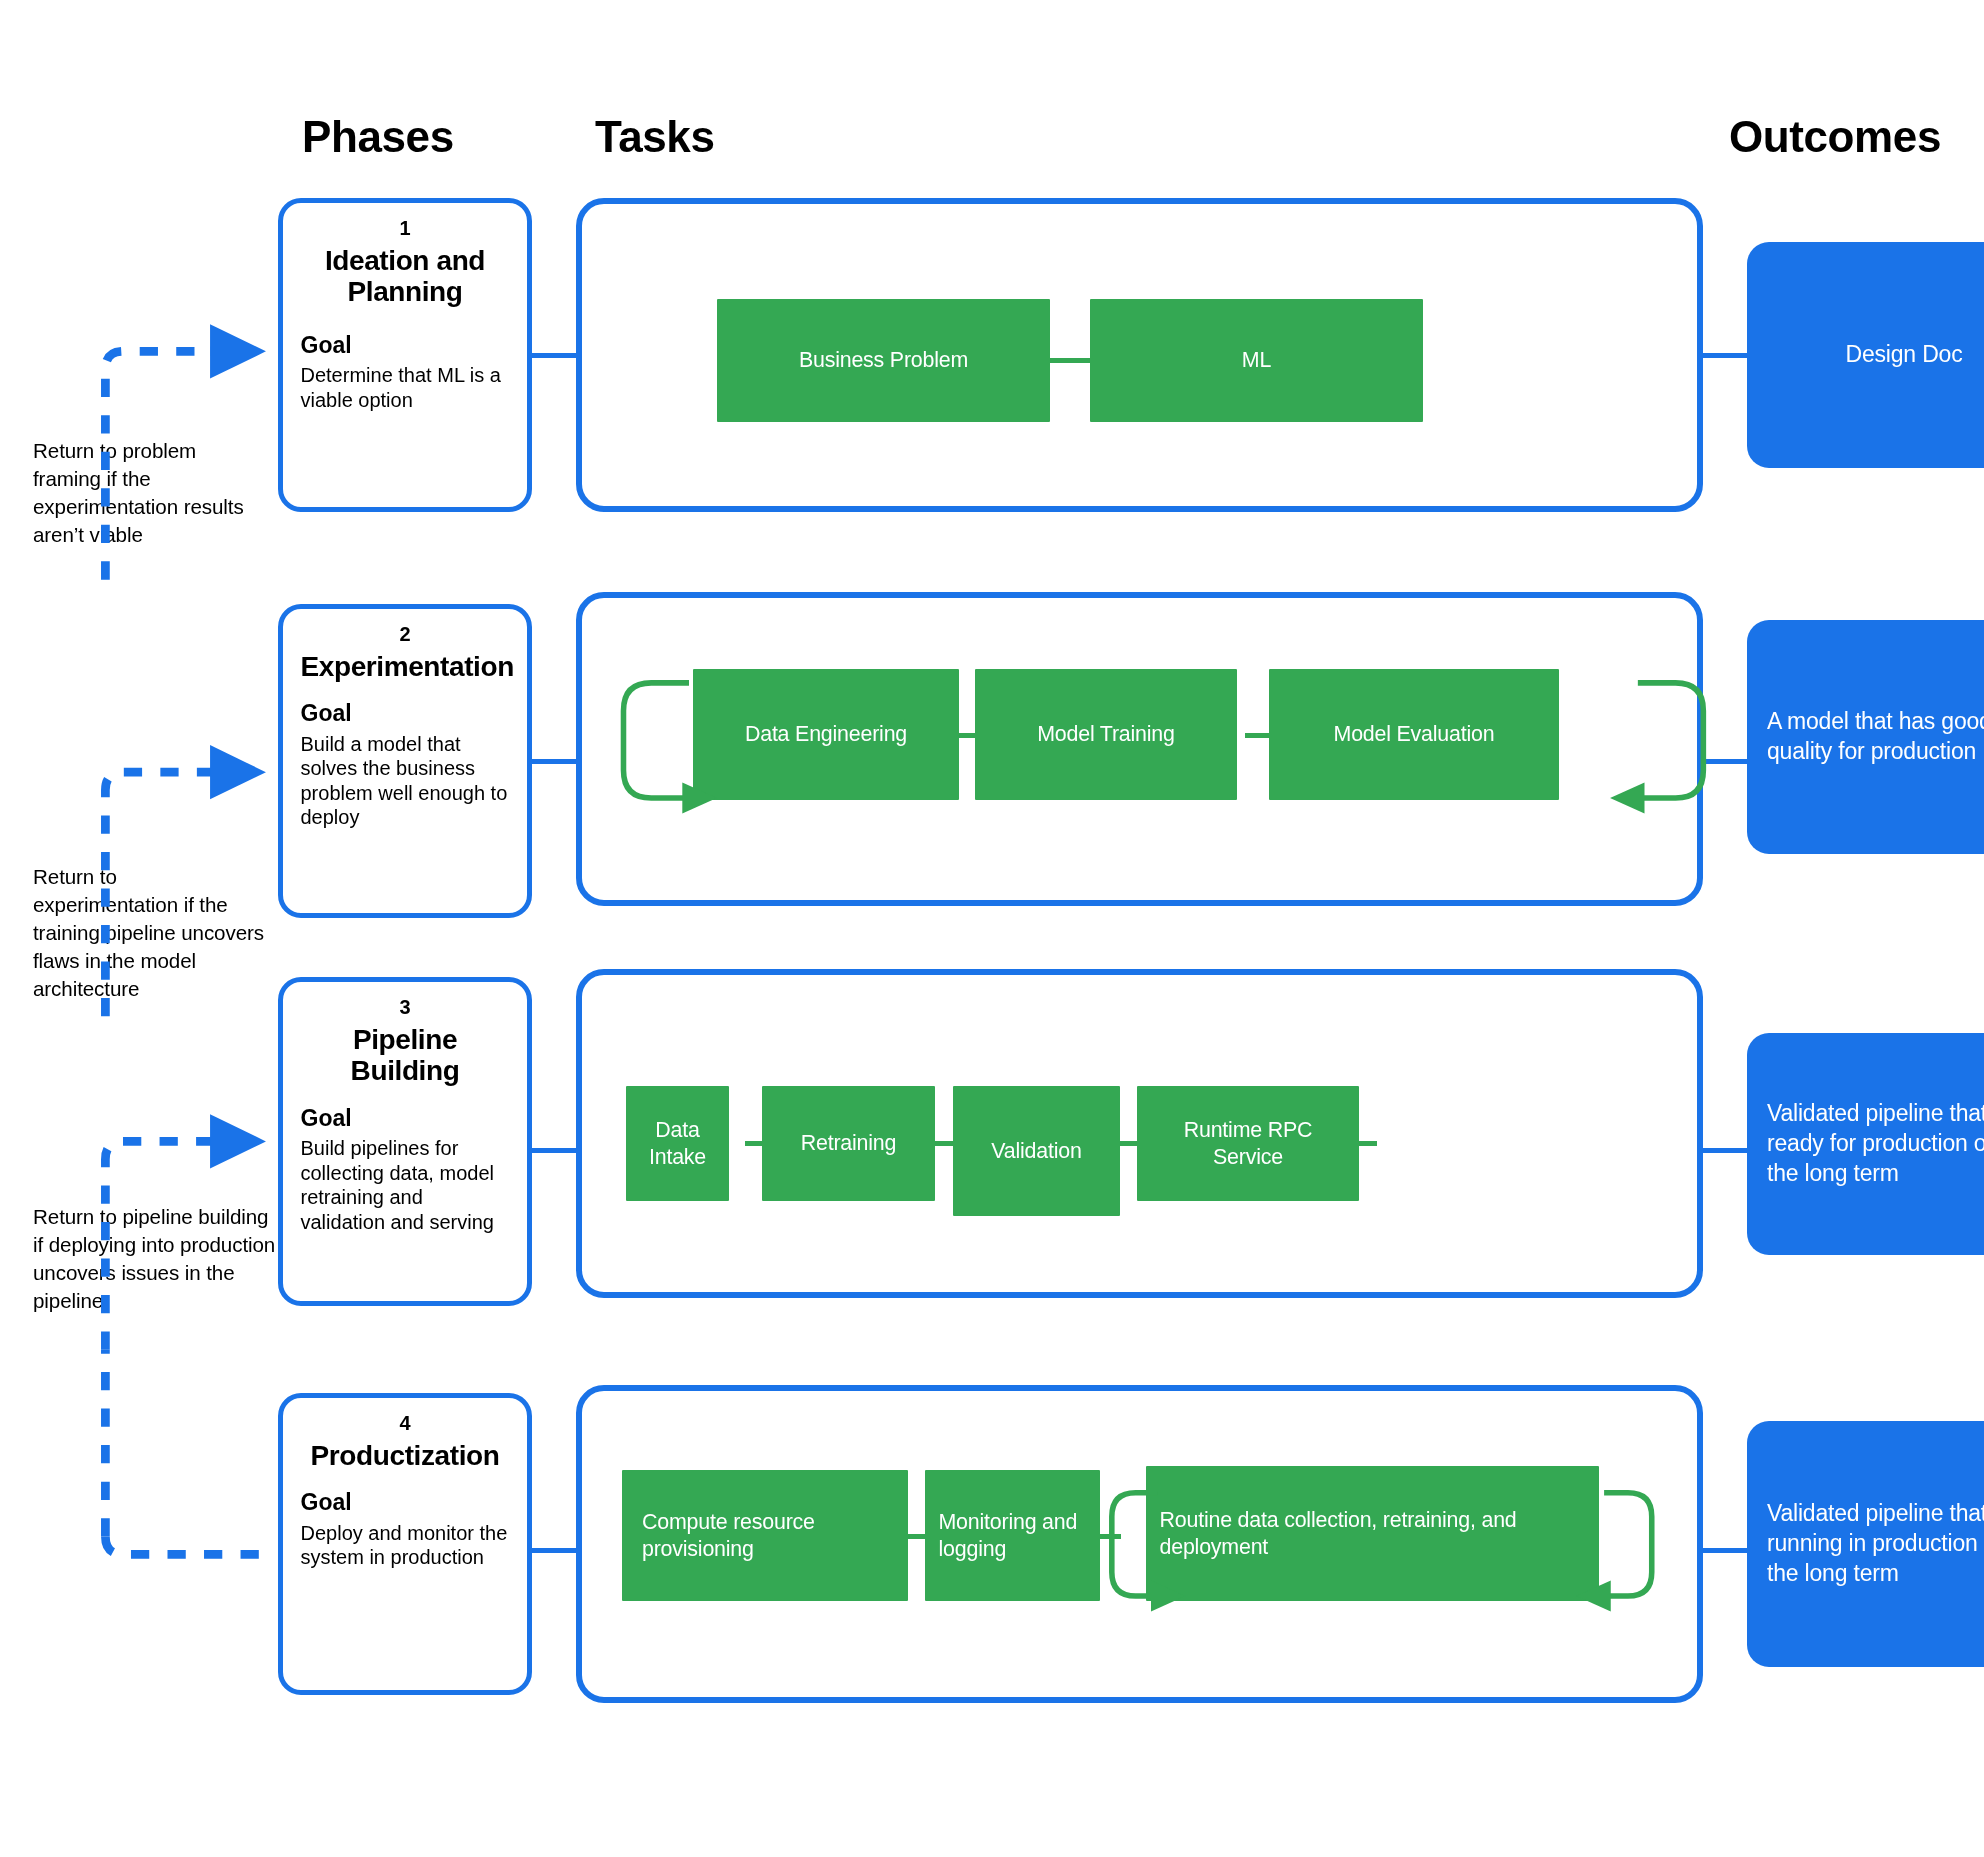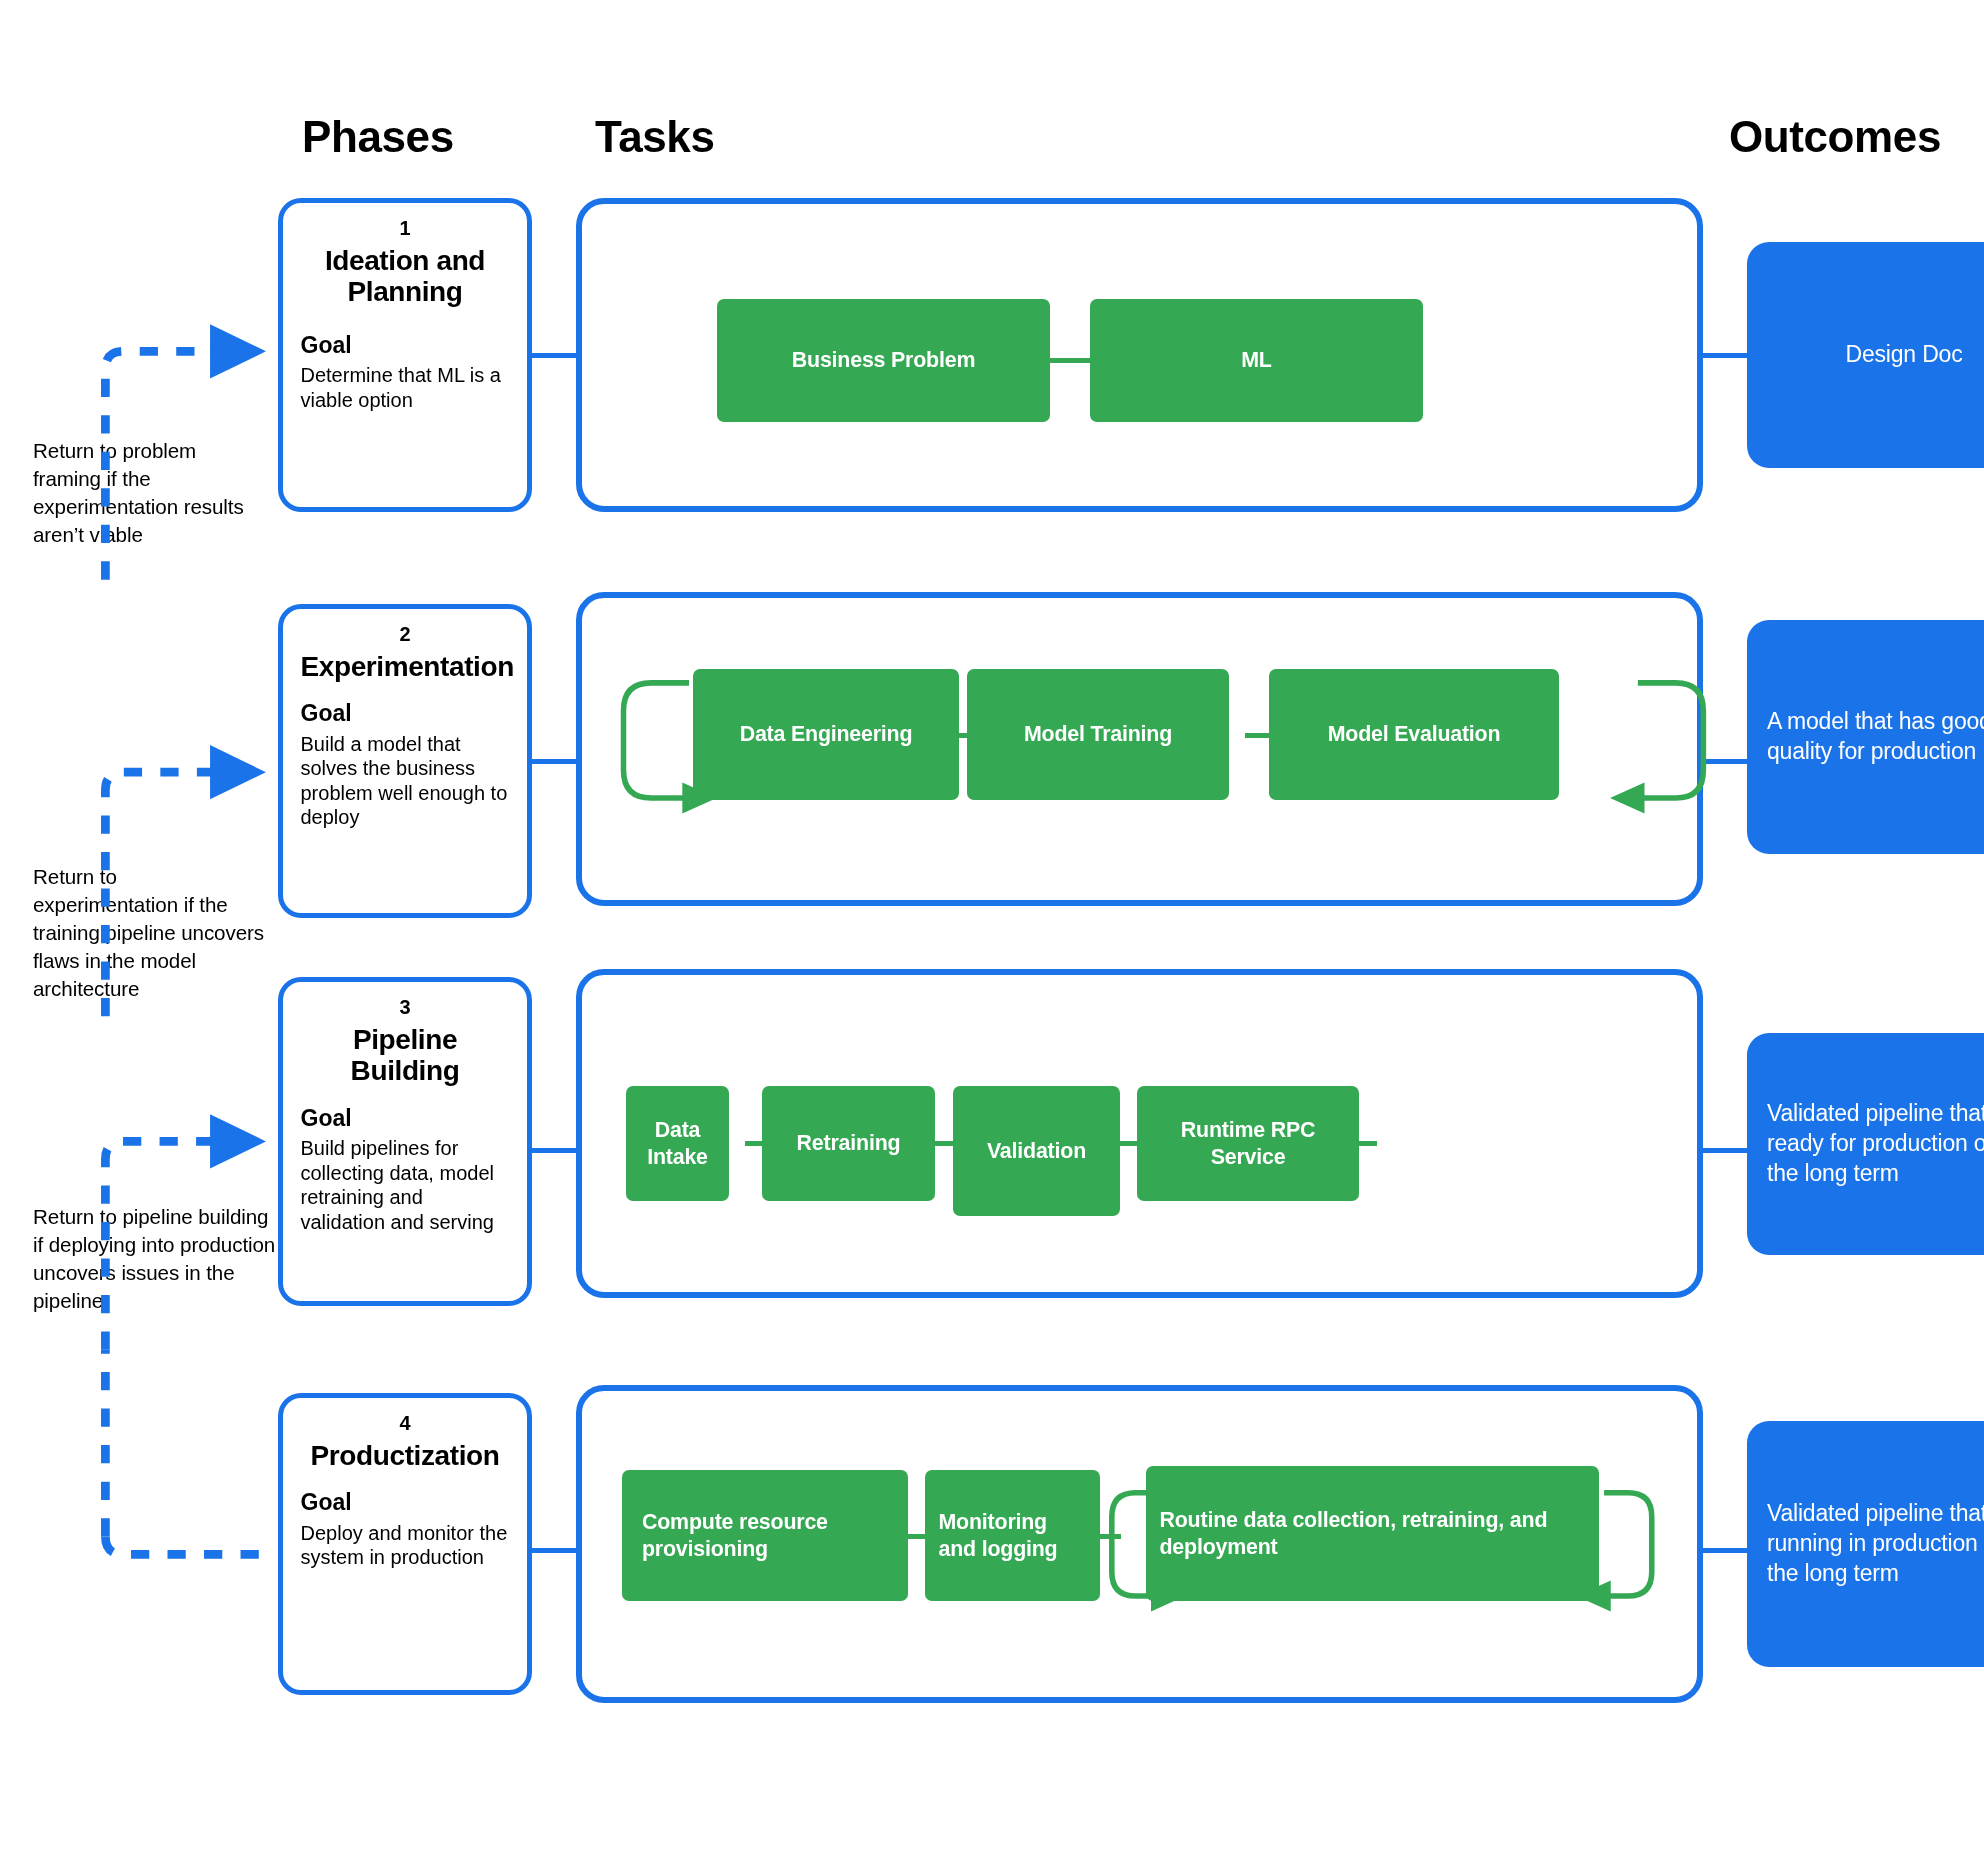--- a/index.html
+++ b/index.html
@@ -82,30 +82,29 @@
     box-sizing:border-box;
     border:6.4px solid #1a73e8;
     border-radius:28px;
     background:#ffffff;
   }
 
   
   .green{
     position:absolute;
     background:#34a853;
-    border-radius:7px;
+    border-radius:1px;
     color:#ffffff;
     font-size:21.4px;
     line-height:1.22;
     display:flex;
     align-items:center;
     box-sizing:border-box;
     padding:0 13.5px;
     letter-spacing:-0.2px;
-    font-weight:bold;
   }
   .green.center{justify-content:center;text-align:center;}
 
   .glink{
     position:absolute;
     background:#34a853;
     height:4.8px;
   }
 
   
@@ -184,21 +183,21 @@
       <div class="phase-title">Experimentation</div>
       <div class="goal-label">Goal</div>
       <div class="goal-text">Build a model that solves the business problem well enough to deploy</div>
     </div>
 
     <div class="bconn" style="left:532px;top:167px;width:44px;"></div>
 
     <div class="tasks-card" style="top:0px;height:314px;">
       <div class="green center" style="left:111px;top:71px;width:266px;height:131px;">Data Engineering</div>
       <div class="glink" style="left:377px;top:135px;width:24px;"></div>
-      <div class="green center" style="left:385px;top:71px;width:262px;height:131px;">Model Training</div>
+      <div class="green center" style="left:393px;top:71px;width:262px;height:131px;">Model Training</div>
       <div class="glink" style="left:663px;top:135px;width:24px;"></div>
       <div class="green center" style="left:687px;top:71px;width:290px;height:131px;">Model Evaluation</div>
     </div>
 
     <div class="bconn" style="left:1703px;top:167px;width:44px;"></div>
 
     <div class="outcome" style="top:28px;height:234px;">A model that has good quality for production</div>
   </div>
 
   <div class="row" id="row3">

